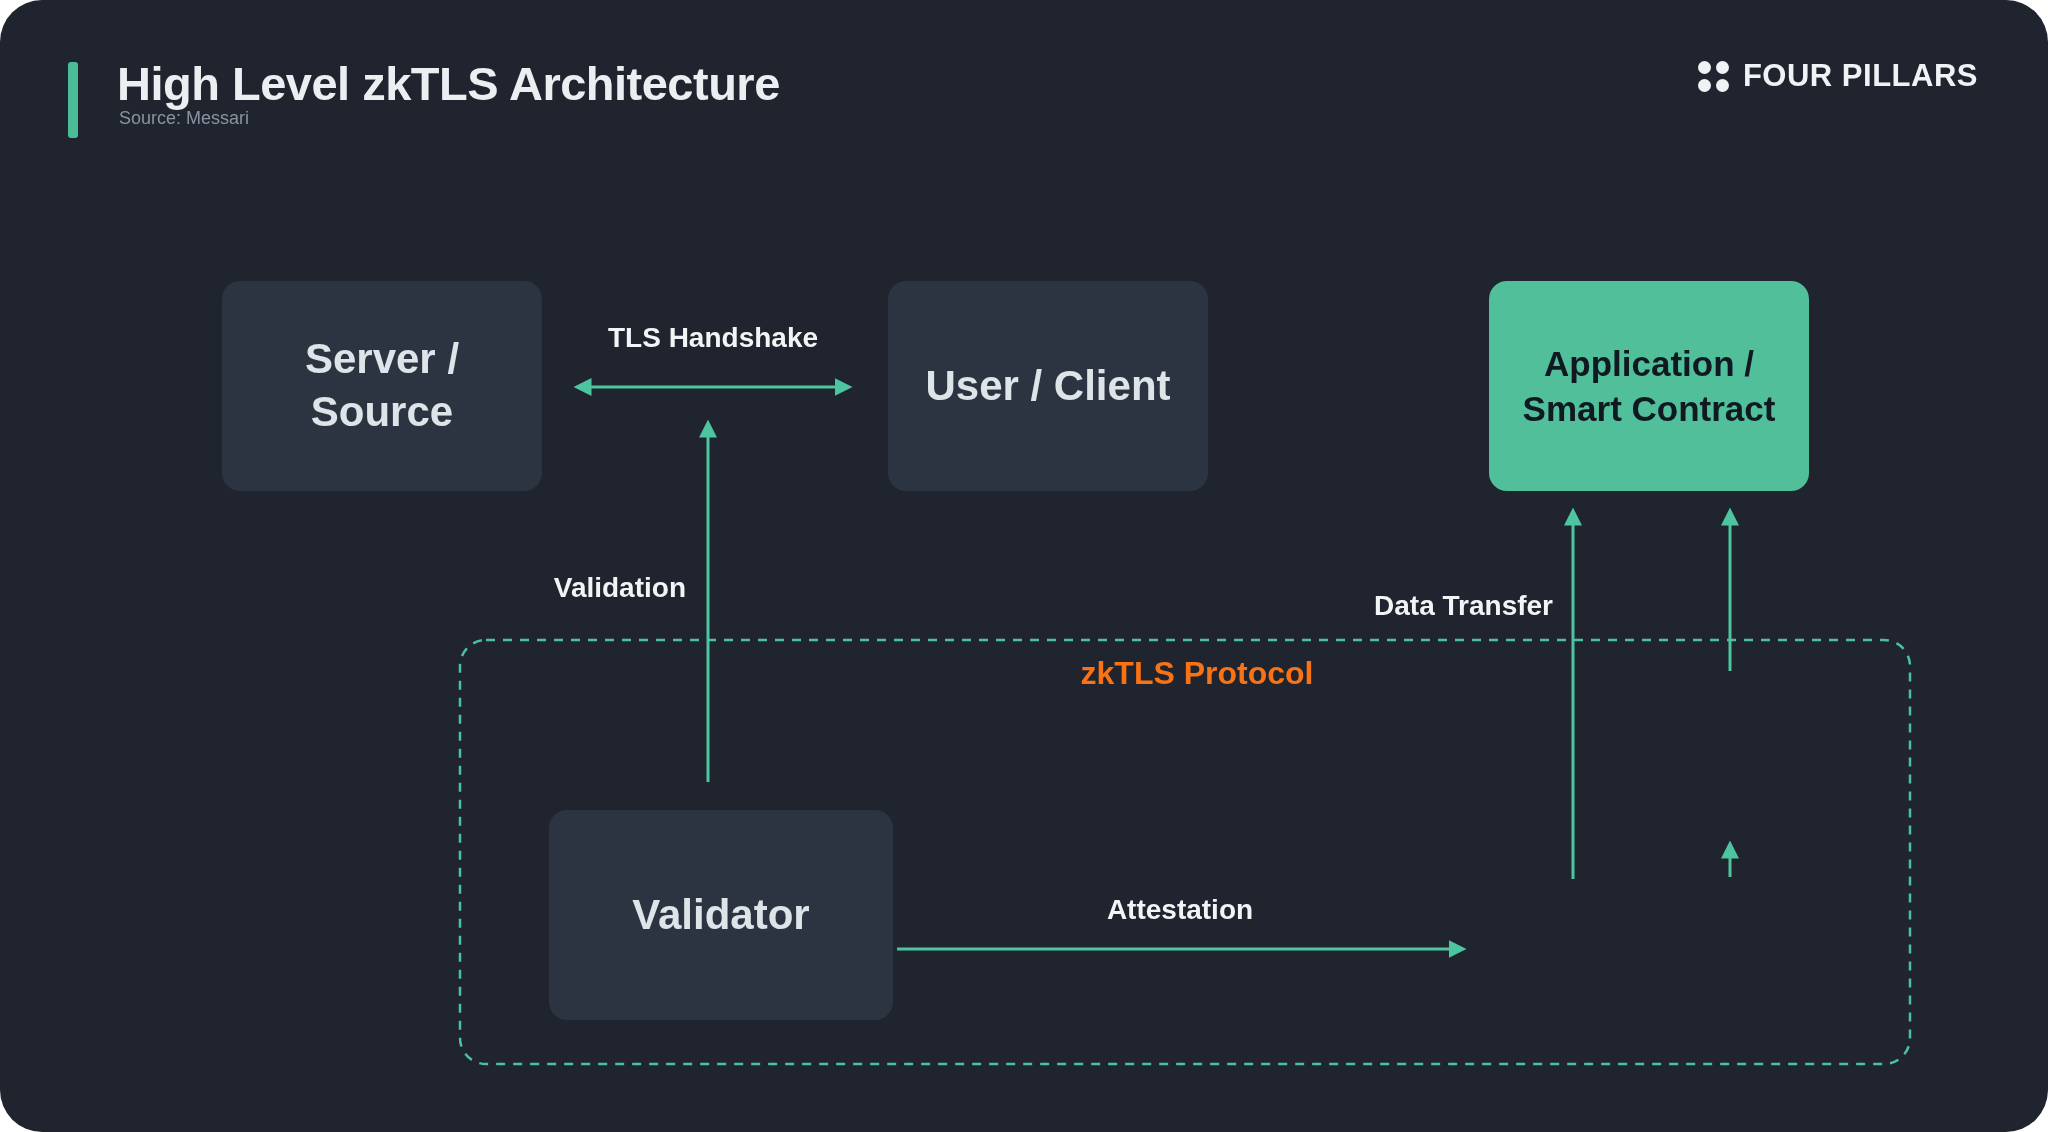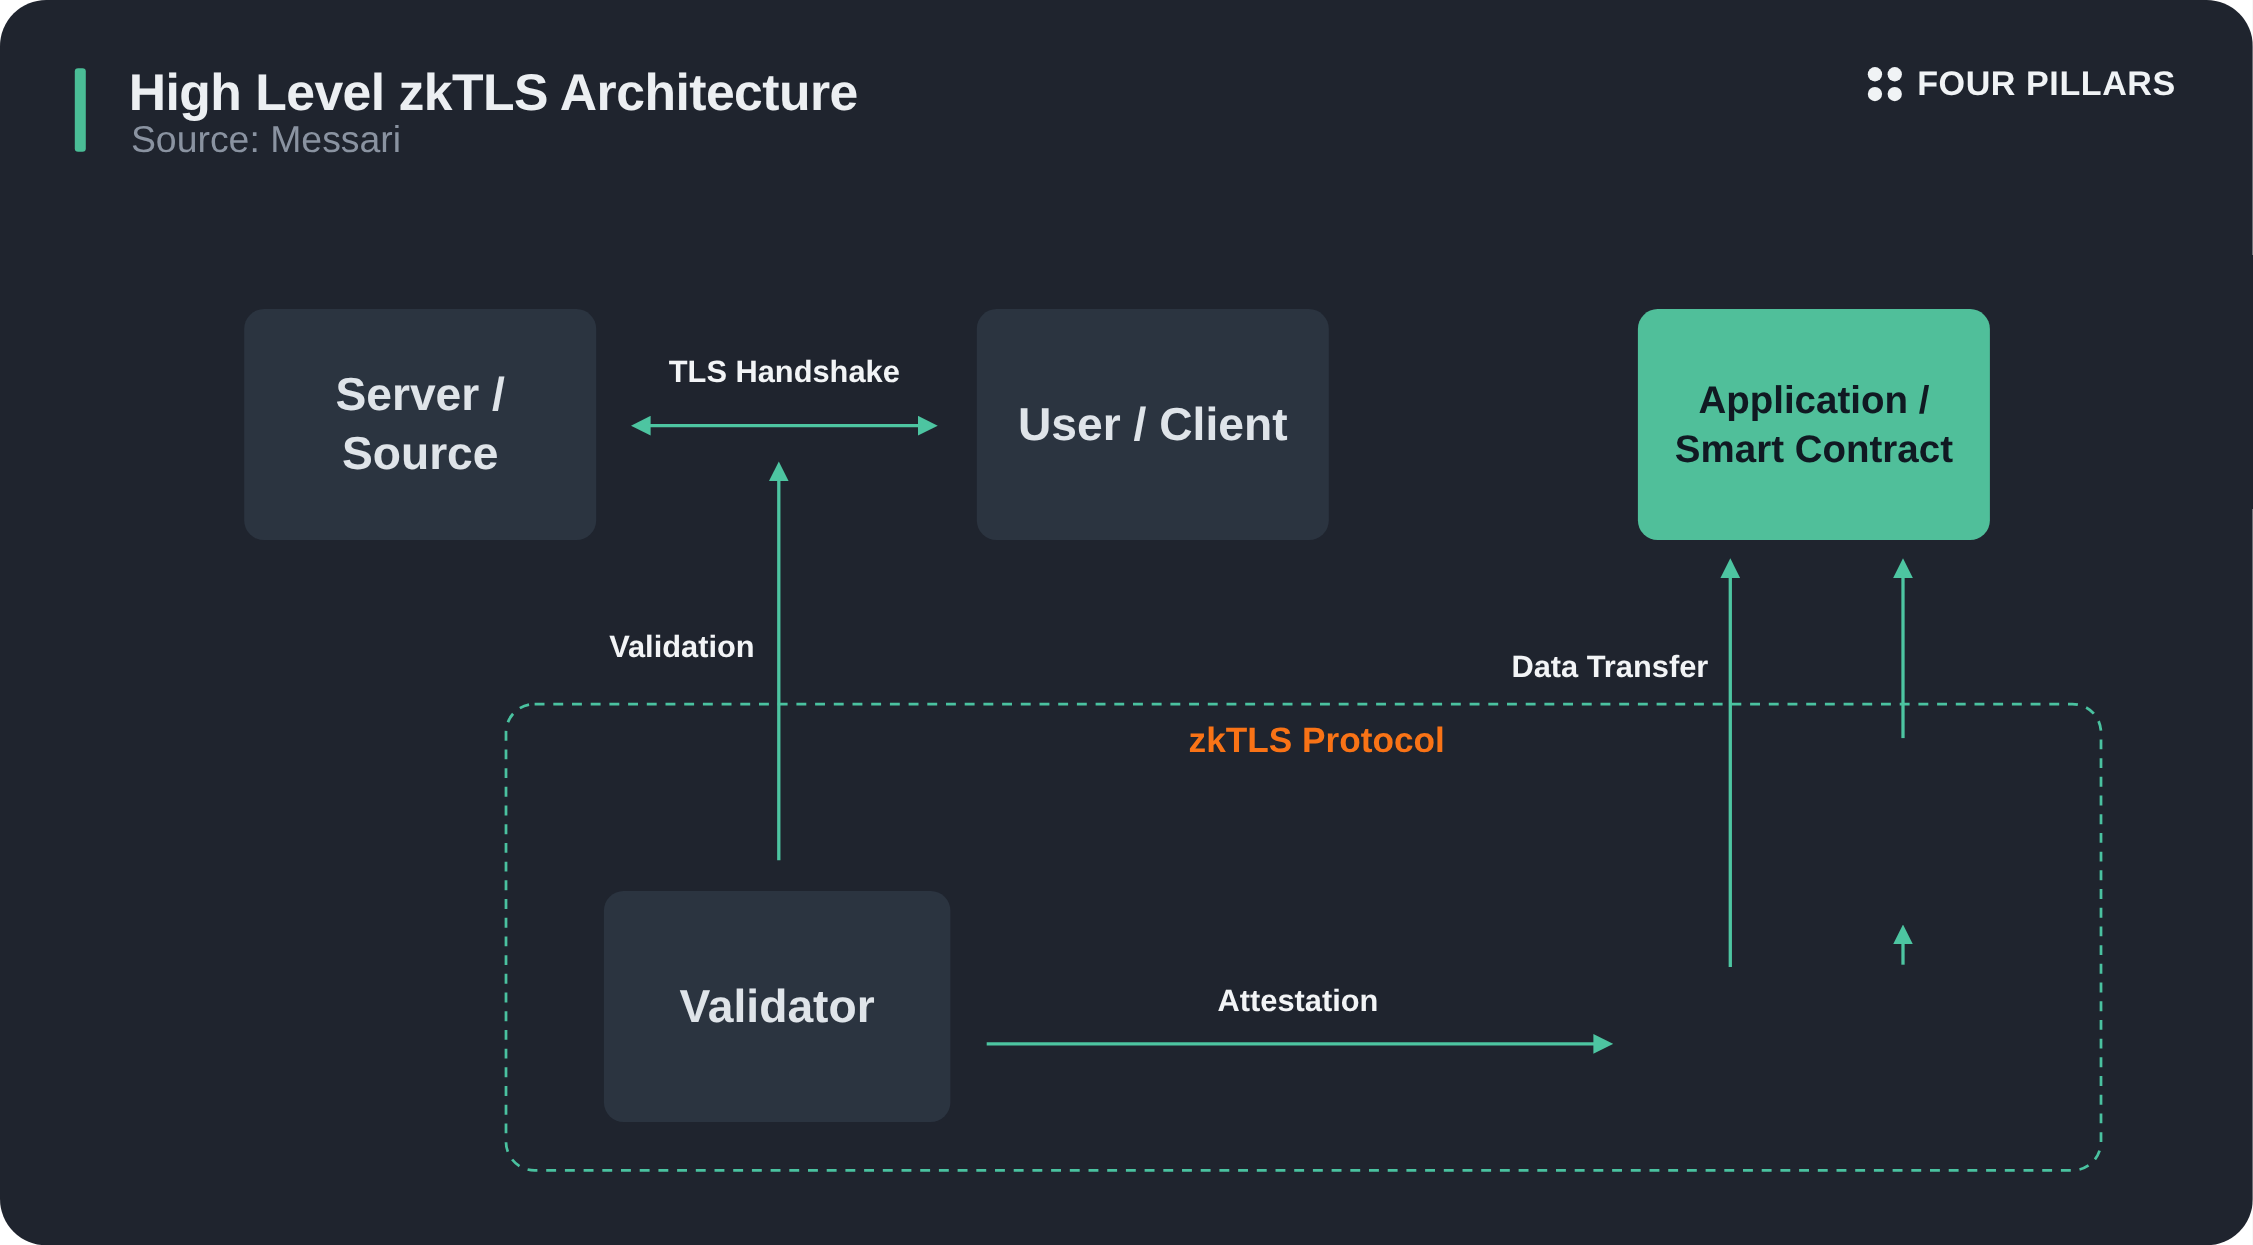--- a/index.html
+++ b/index.html
@@ -23,21 +23,21 @@
     background: #4abd96; border-radius: 3px;
   }
   .title {
     position: absolute; left: 117px; top: 56px;
     font-size: 47px; font-weight: 700;
     color: #eceff2; letter-spacing: -0.5px;
     white-space: nowrap;
   }
   .source {
     position: absolute; left: 119px; top: 108px;
-    font-size: 34px; font-weight: 400;
+    font-size: 18px; font-weight: 400;
     color: #8a93a1; white-space: nowrap;
   }
   .brand {
     position: absolute; right: 70px; top: 58px;
     display: flex; align-items: center; gap: 14px;
   }
   .dots {
     display: grid;
     grid-template-columns: 13px 13px;
     grid-template-rows: 13px 13px;
@@ -55,21 +55,21 @@
     text-align: center;
     background: #2b3440;
     border-radius: 18px;
     color: #dfe4e9;
     font-weight: 700; font-size: 42px; line-height: 1.26;
   }
   #node-server    { left: 222px;  top: 281px; width: 320px; height: 210px; }
   #node-user      { left: 888px;  top: 281px; width: 320px; height: 210px; }
   #node-app       { left: 1489px; top: 281px; width: 320px; height: 210px;
                     background: #50bf9a; color: #101922; font-size: 35px; line-height: 1.3; }
-  #node-validator { left: 549px;  top: 810px; width: 315px; height: 210px; }
+  #node-validator { left: 549px;  top: 810px; width: 344px; height: 210px; }
   #node-signed    { left: 1489px; top: 883px; width: 320px; height: 135px; font-size: 40px; }
   #node-zkp       { left: 1652px; top: 683px; width: 158px; height: 140px;
                     background: transparent; border: 3px solid #4dc5a1;
                     border-radius: 22px; font-size: 38px; color: #eef1f4; }
   .line { display: block; }
   .line:empty { display: none; }
   
   .container-label {
     position: absolute; left: 472px; top: 655px; width: 1450px;
     text-align: center;

